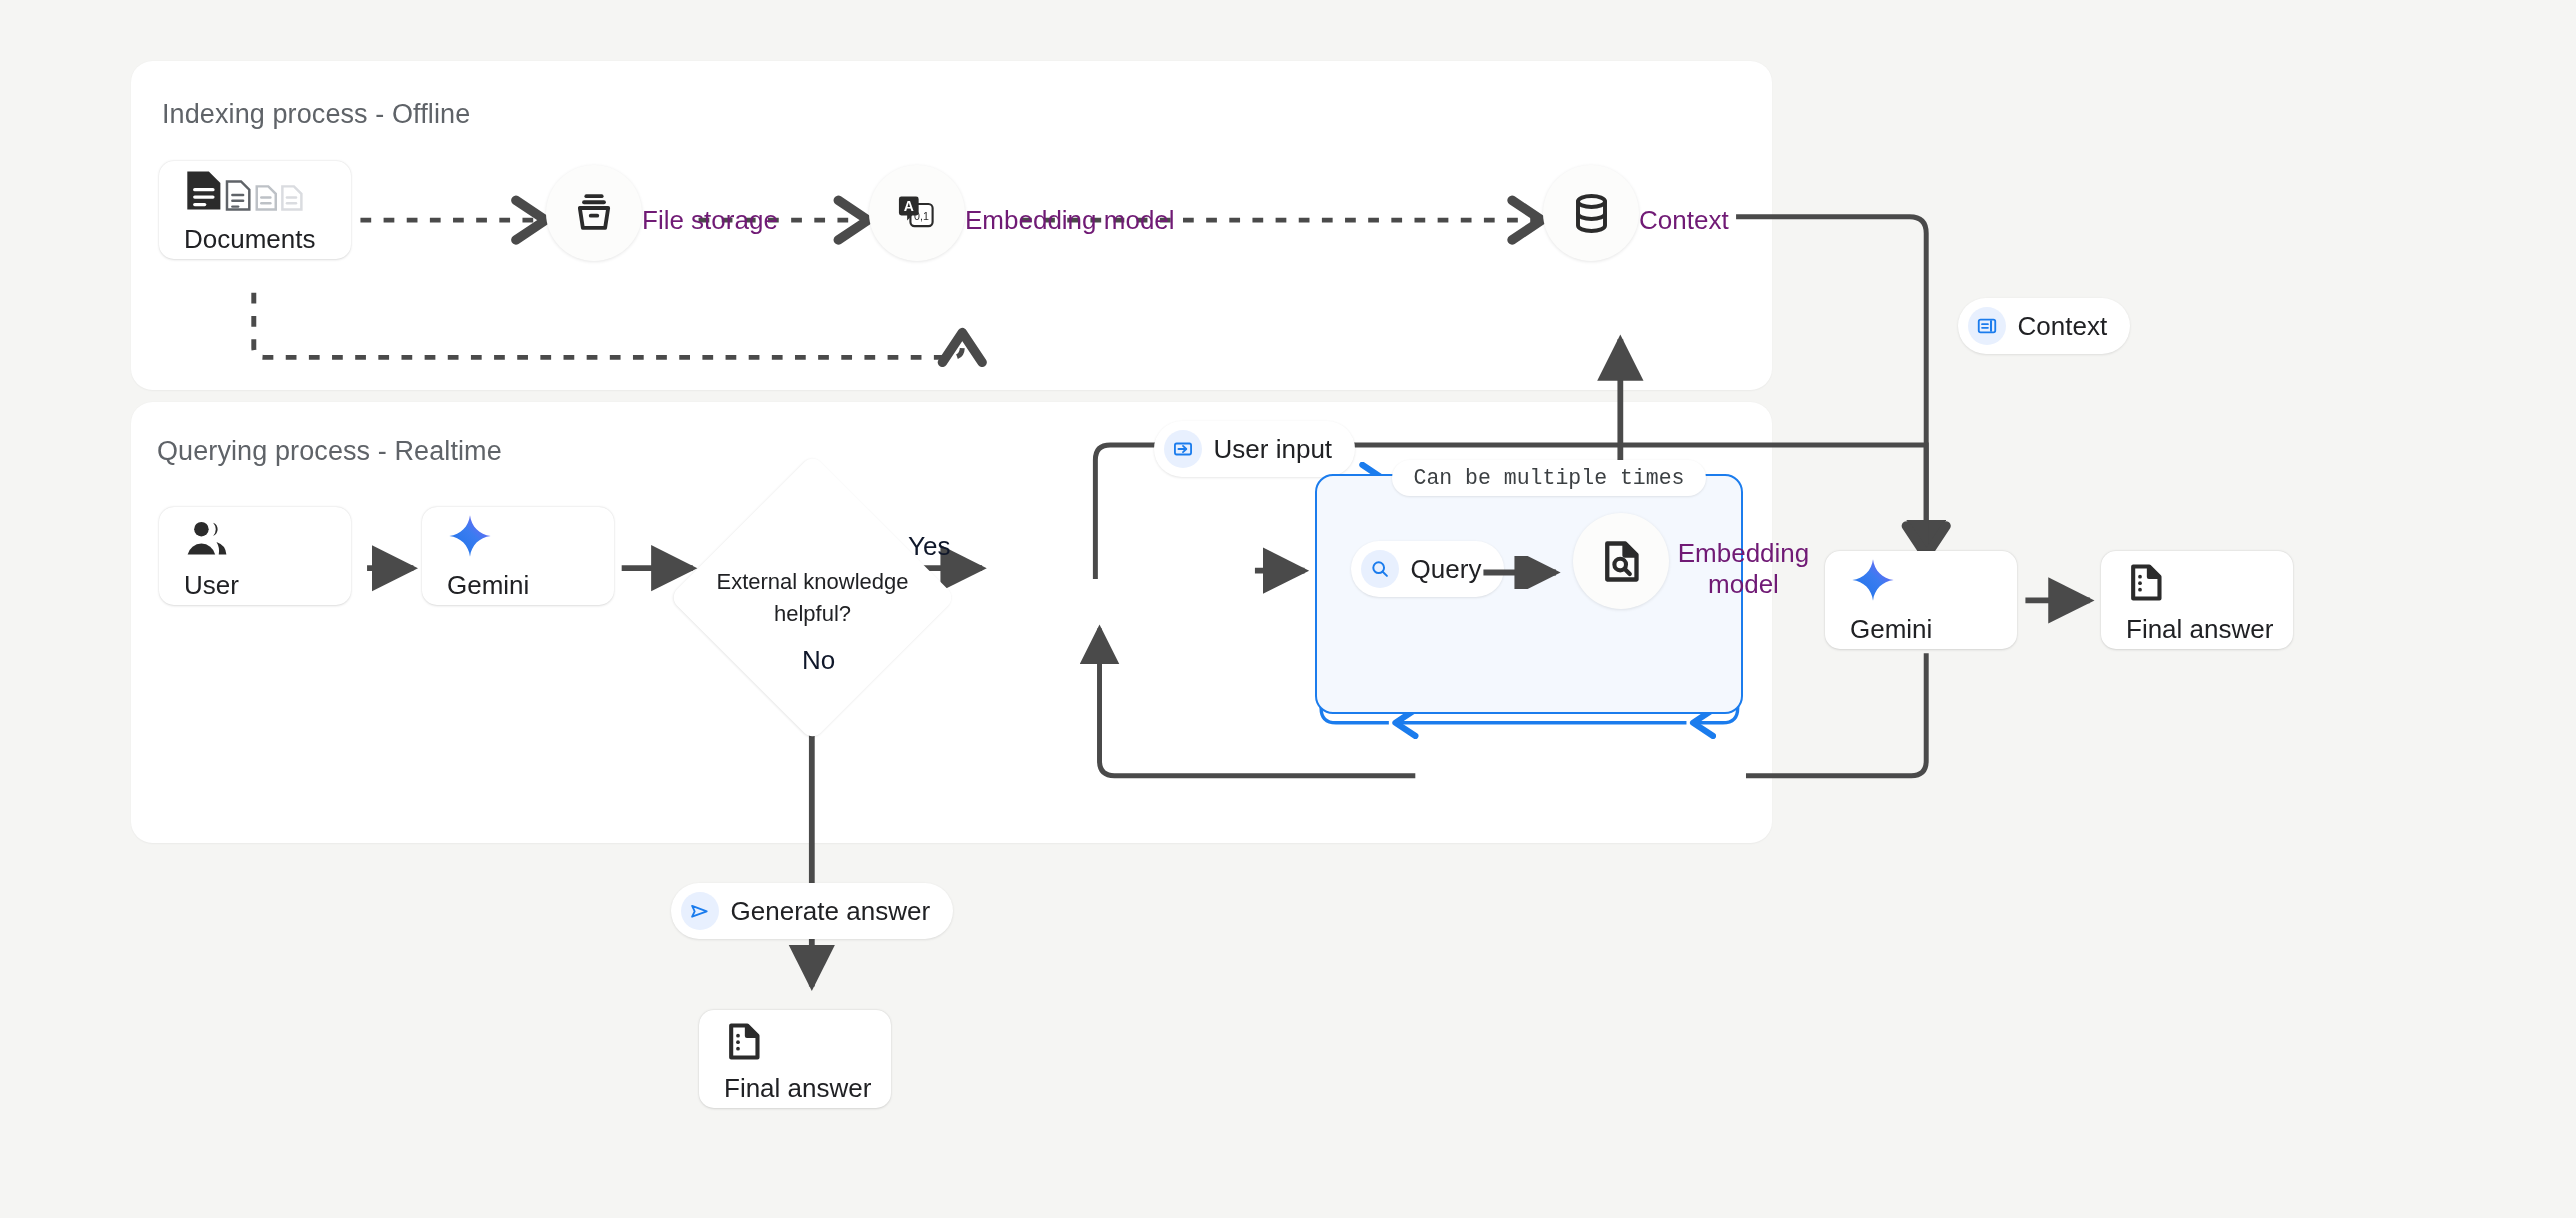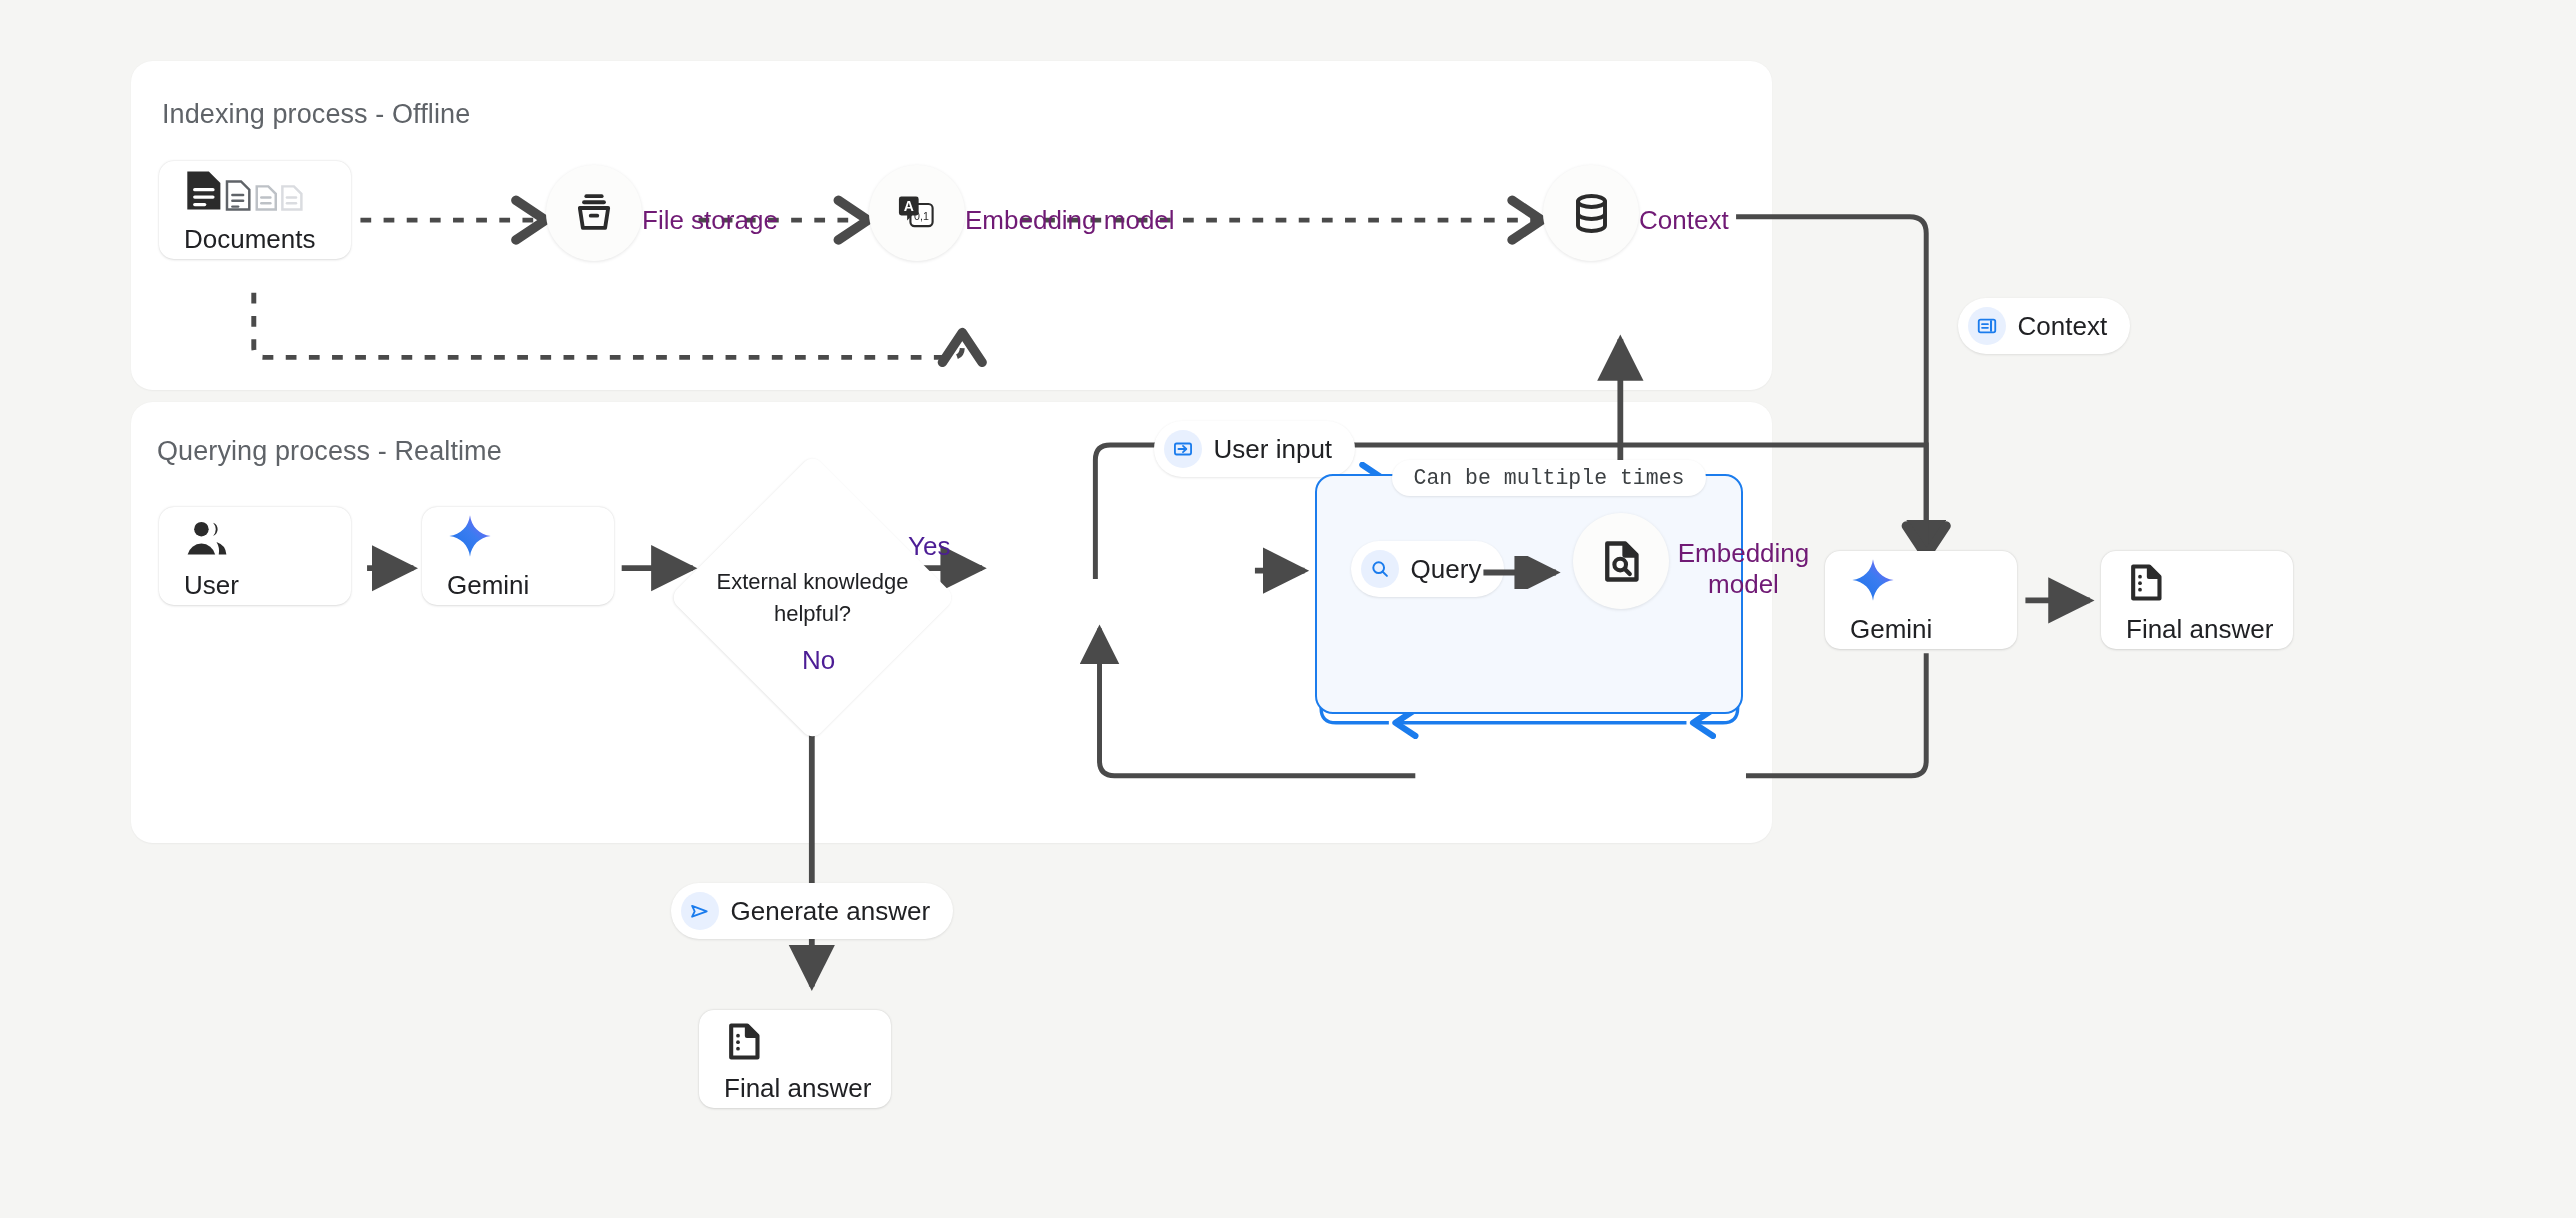--- a/index.html
+++ b/index.html
@@ -80,21 +80,21 @@
   }
 
   
   #loopbox{
     position:absolute;left:1315px;top:474px;width:428px;height:240px;
     background:#f4f8fe;border:2.5px solid #1b7ced;border-radius:18px;
     box-sizing:border-box;
   }
 
   
-  .edge-label{position:absolute;font-size:26px;color:#4c1d95;}
+  .edge-label{position:absolute;font-size:26px;color:#0f172a;}
 
   .gem{display:block;}
 </style>
 </head>
 <body>
 
 <div class="stage">
 
   <div class="panel" id="panel-indexing"></div>
   <div class="panel" id="panel-querying"></div>

